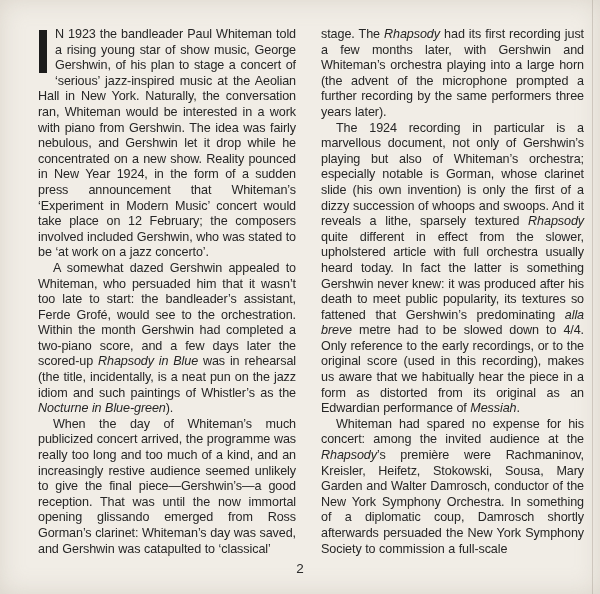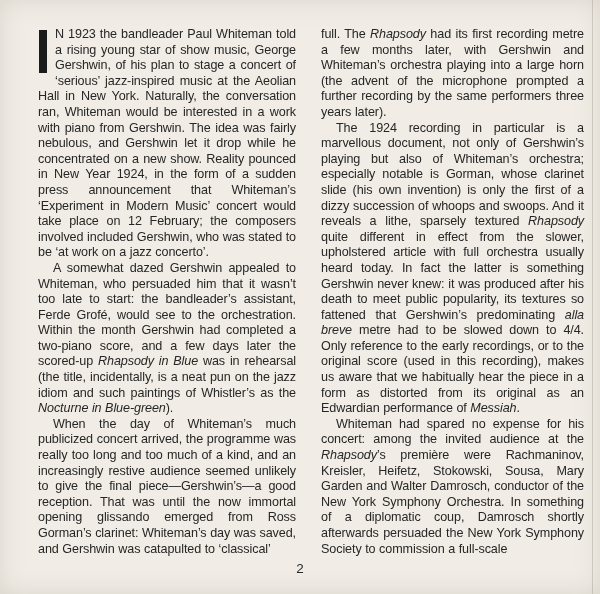--- a/index.html
+++ b/index.html
@@ -48,19 +48,19 @@
 </head>
 <body>
 
 <div class="page">
   <div class="col col-left">
       <p class="para"><span class="dropcap">I</span><span>N 1923 the bandleader Paul Whiteman told a rising young star of show music, George Gershwin, of his plan to stage a concert of ‘serious’ jazz-inspired music at the Aeolian Hall in New York. Naturally, the conversation ran, Whiteman would be interested in a work with piano from Gershwin. The idea was fairly nebulous, and Gershwin let it drop while he concentrated on a new show. Reality pounced in New Year 1924, in the form of a sudden press announcement that Whiteman’s ‘Experiment in Modern Music’ concert would take place on 12 February; the composers involved included Gershwin, who was stated to be ‘at work on a jazz concerto’.</span></p>
       <p class="para indent"><span>A somewhat dazed Gershwin appealed to Whiteman, who persuaded him that it wasn’t too late to start: the bandleader’s assistant, Ferde Grofé, would see to the orchestration. Within the month Gershwin had completed a two-piano score, and a few days later the scored-up </span><em>Rhapsody in Blue</em><span> was in rehearsal (the title, incidentally, is a neat pun on the jazz idiom and such paintings of Whistler’s as the </span><em>Nocturne in Blue-green</em><span>).</span></p>
       <p class="para indent"><span>When the day of Whiteman’s much publicized concert arrived, the programme was really too long and too much of a kind, and an increasingly restive audience seemed unlikely to give the final piece—Gershwin’s—a good reception. That was until the now immortal opening glissando emerged from Ross Gorman’s clarinet: Whiteman’s day was saved, and Gershwin was catapulted to ‘classical’</span></p>
     </div>
   <div class="col col-right">
-      <p class="para"><span>full. The </span><em>Rhapsody</em><span> had its first recording metre a few months later, with Gershwin and Whiteman’s orchestra playing into a large horn (the advent of the microphone prompted a further recording by the same performers three years later).</span></p>
+      <p class="para"><span>stage. The </span><em>Rhapsody</em><span> had its first recording just a few months later, with Gershwin and Whiteman’s orchestra playing into a large horn (the advent of the microphone prompted a further recording by the same performers three years later).</span></p>
       <p class="para indent"><span>The 1924 recording in particular is a marvellous document, not only of Gershwin’s playing but also of Whiteman’s orchestra; especially notable is Gorman, whose clarinet slide (his own invention) is only the first of a dizzy succession of whoops and swoops. And it reveals a lithe, sparsely textured </span><em>Rhapsody</em><span> quite different in effect from the slower, upholstered article with full orchestra usually heard today. In fact the latter is something Gershwin never knew: it was produced after his death to meet public popularity, its textures so fattened that Gershwin’s predominating </span><em>alla breve</em><span> metre had to be slowed down to 4/4. Only reference to the early recordings, or to the original score (used in this recording), makes us aware that we habitually hear the piece in a form as distorted from its original as an Edwardian performance of </span><em>Messiah</em><span>.</span></p>
       <p class="para indent"><span>Whiteman had spared no expense for his concert: among the invited audience at the </span><em>Rhapsody</em><span>’s première were Rachmaninov, Kreisler, Heifetz, Stokowski, Sousa, Mary Garden and Walter Damrosch, conductor of the New York Symphony Orchestra. In something of a diplomatic coup, Damrosch shortly afterwards persuaded the New York Symphony Society to commission a full-scale</span></p>
     </div>
   <div class="page-number">2</div>
   <div class="edge-line"></div>
 </div>
 
 </body></html>

